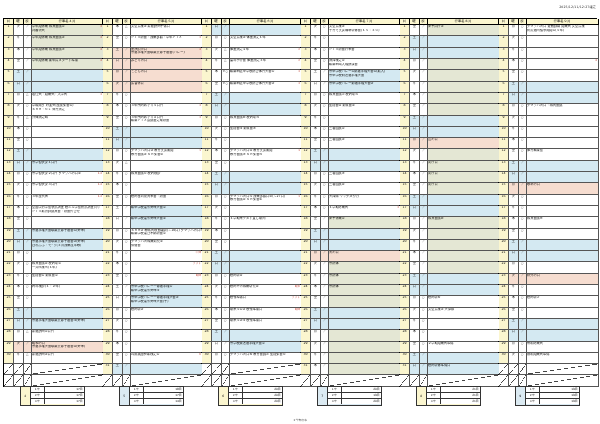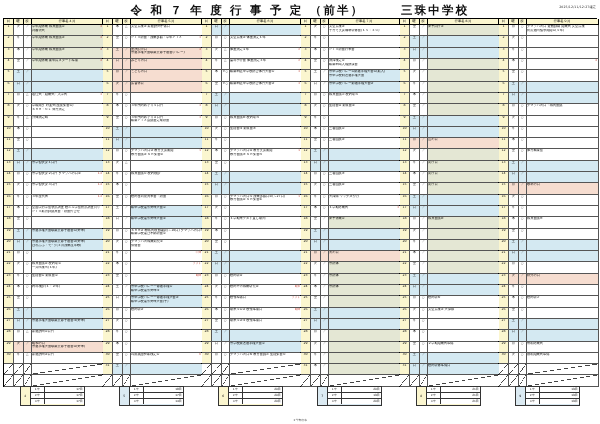--- a/index.html
+++ b/index.html
@@ -91,25 +91,20 @@
   .footnote{
     position:absolute;left:0;right:0;bottom:2px;text-align:center;
     font-size:2.8px;color:#333;
   }
 </style>
 </head>
 <body>
 
 <div class="page">
 
-  <div class="title">
-    <span>令 和 ７ 年 度  行 事 予 定 （前半）</span>
-    <span style="display:inline-block;width:24px;"></span>
-    <span>三珠中学校</span>
-  </div>
 
   <div class="stamp">2025/12/11/12:27確定</div>
 
   <div class="sheet" id="sheet">
       <div class="month">
         <table class="m">
           <colgroup>
             <col class="c-d">
             <col class="c-w">
             <col class="c-h">

